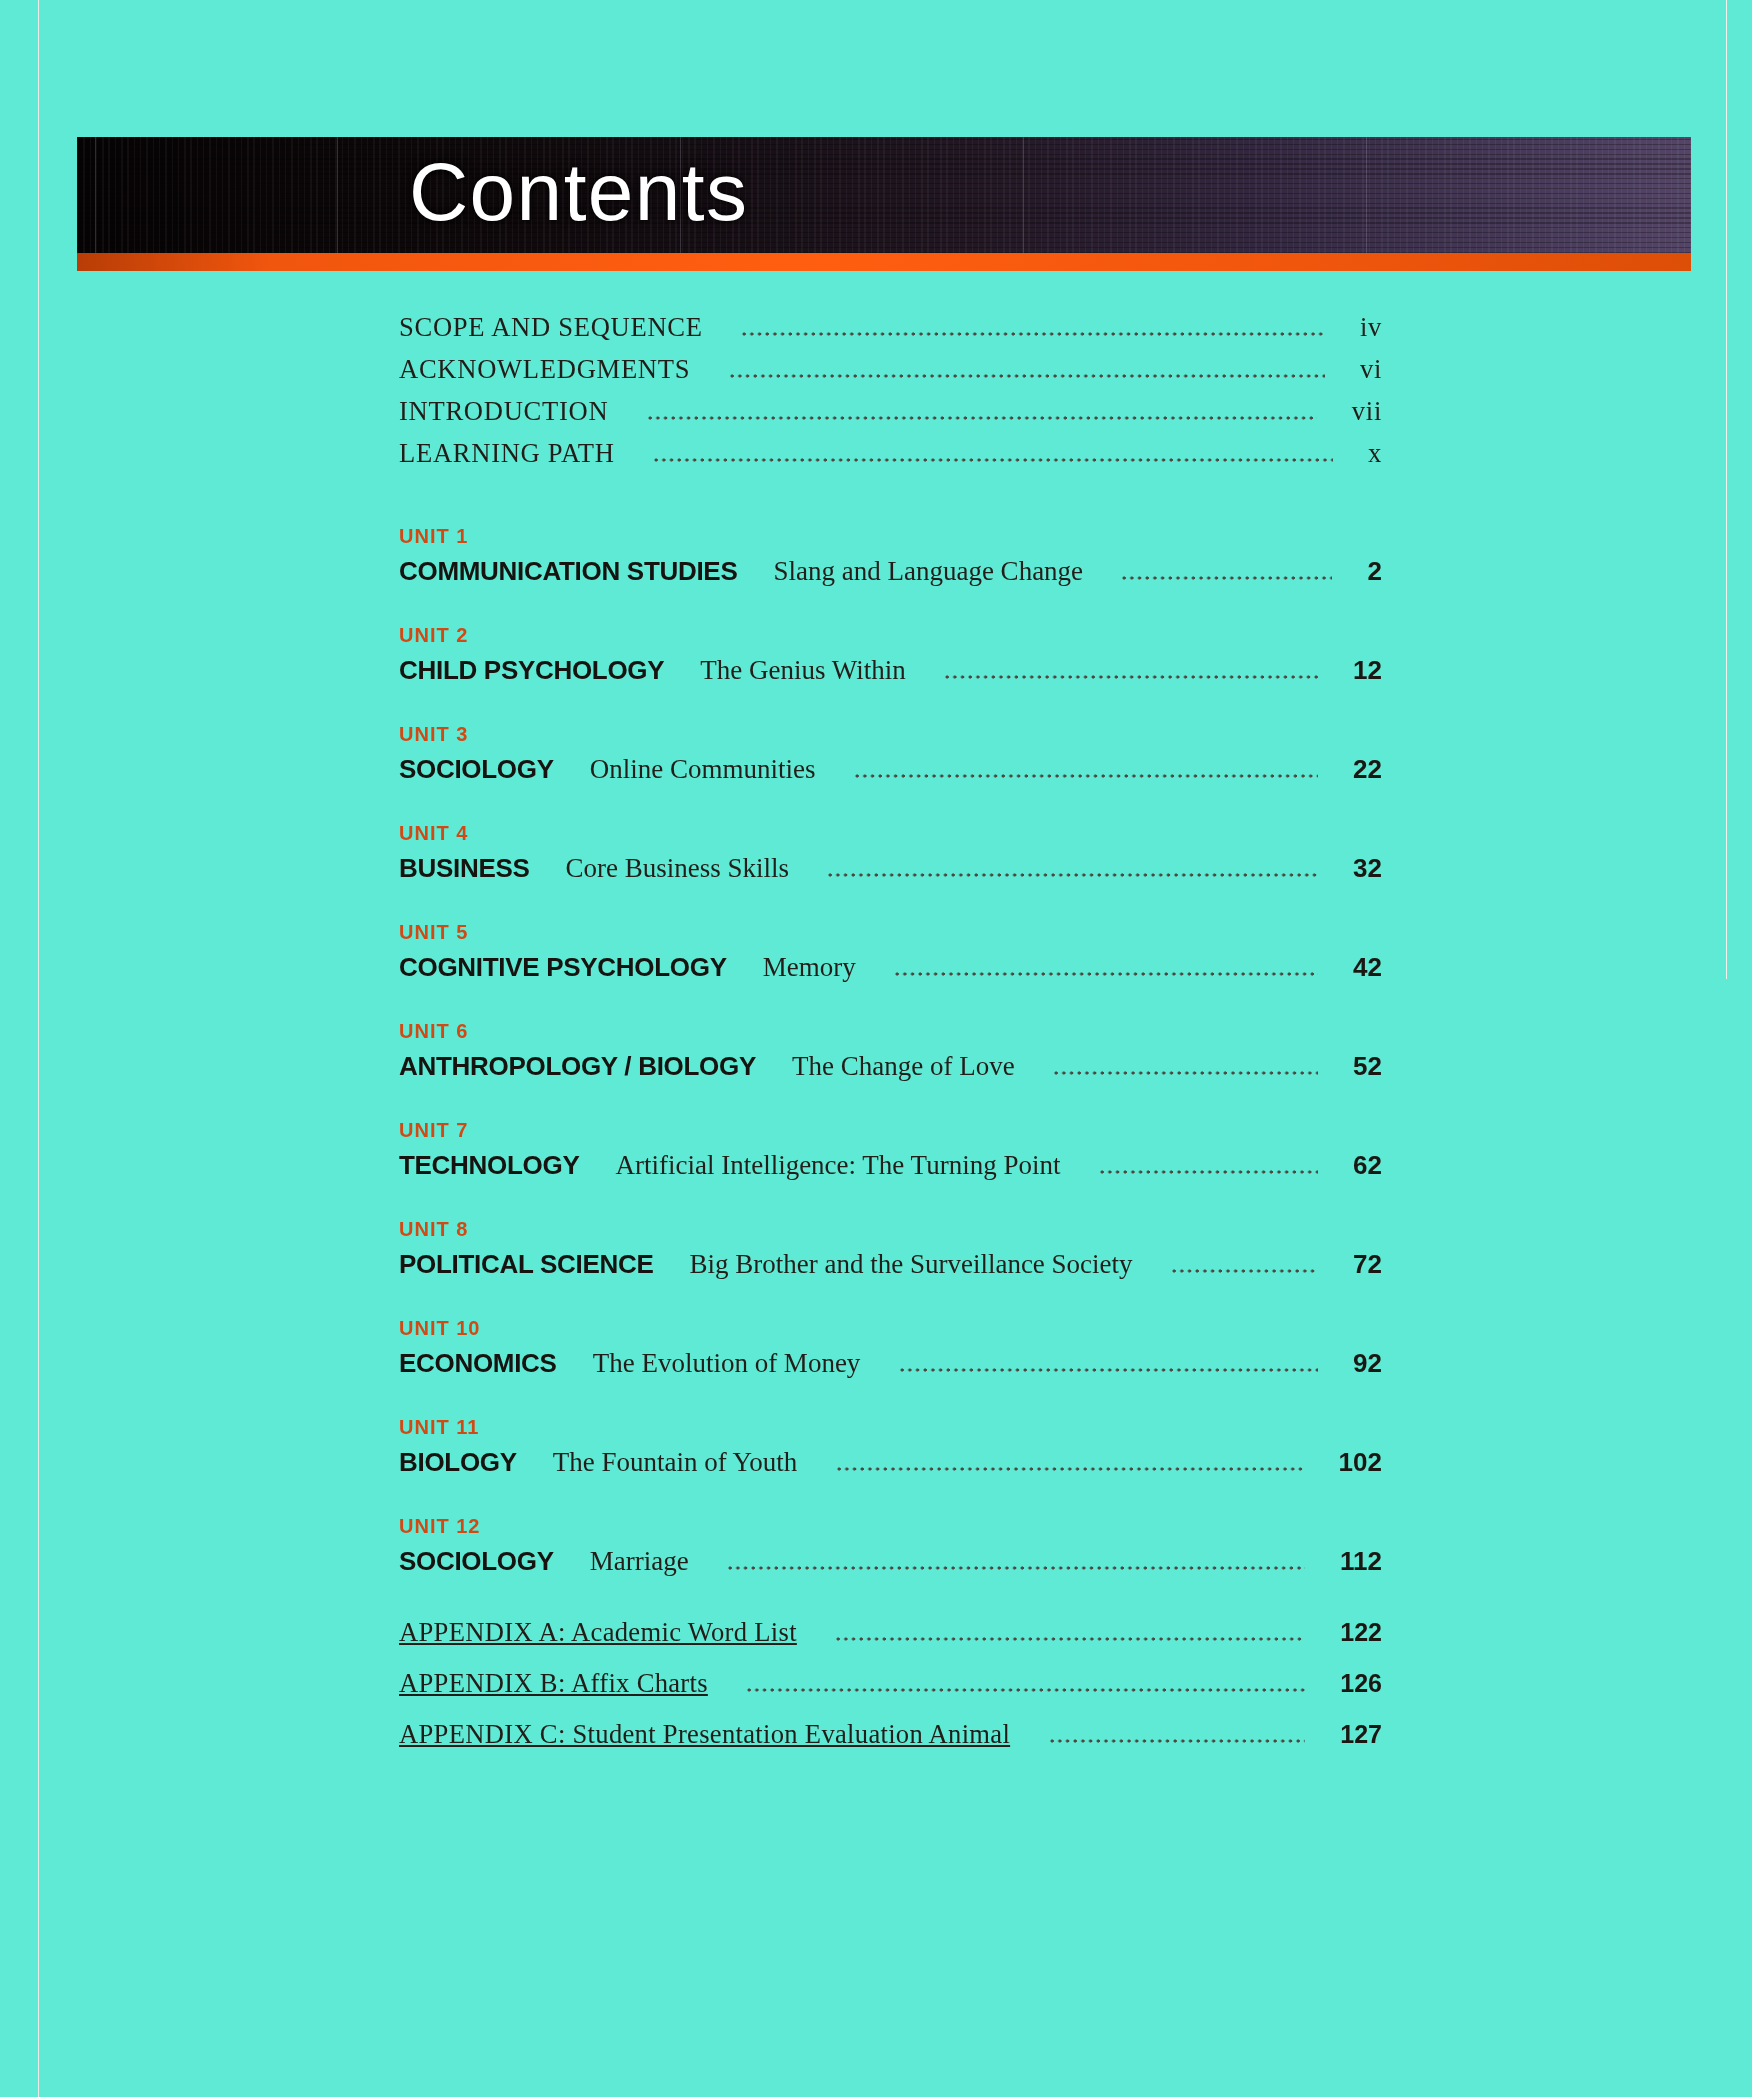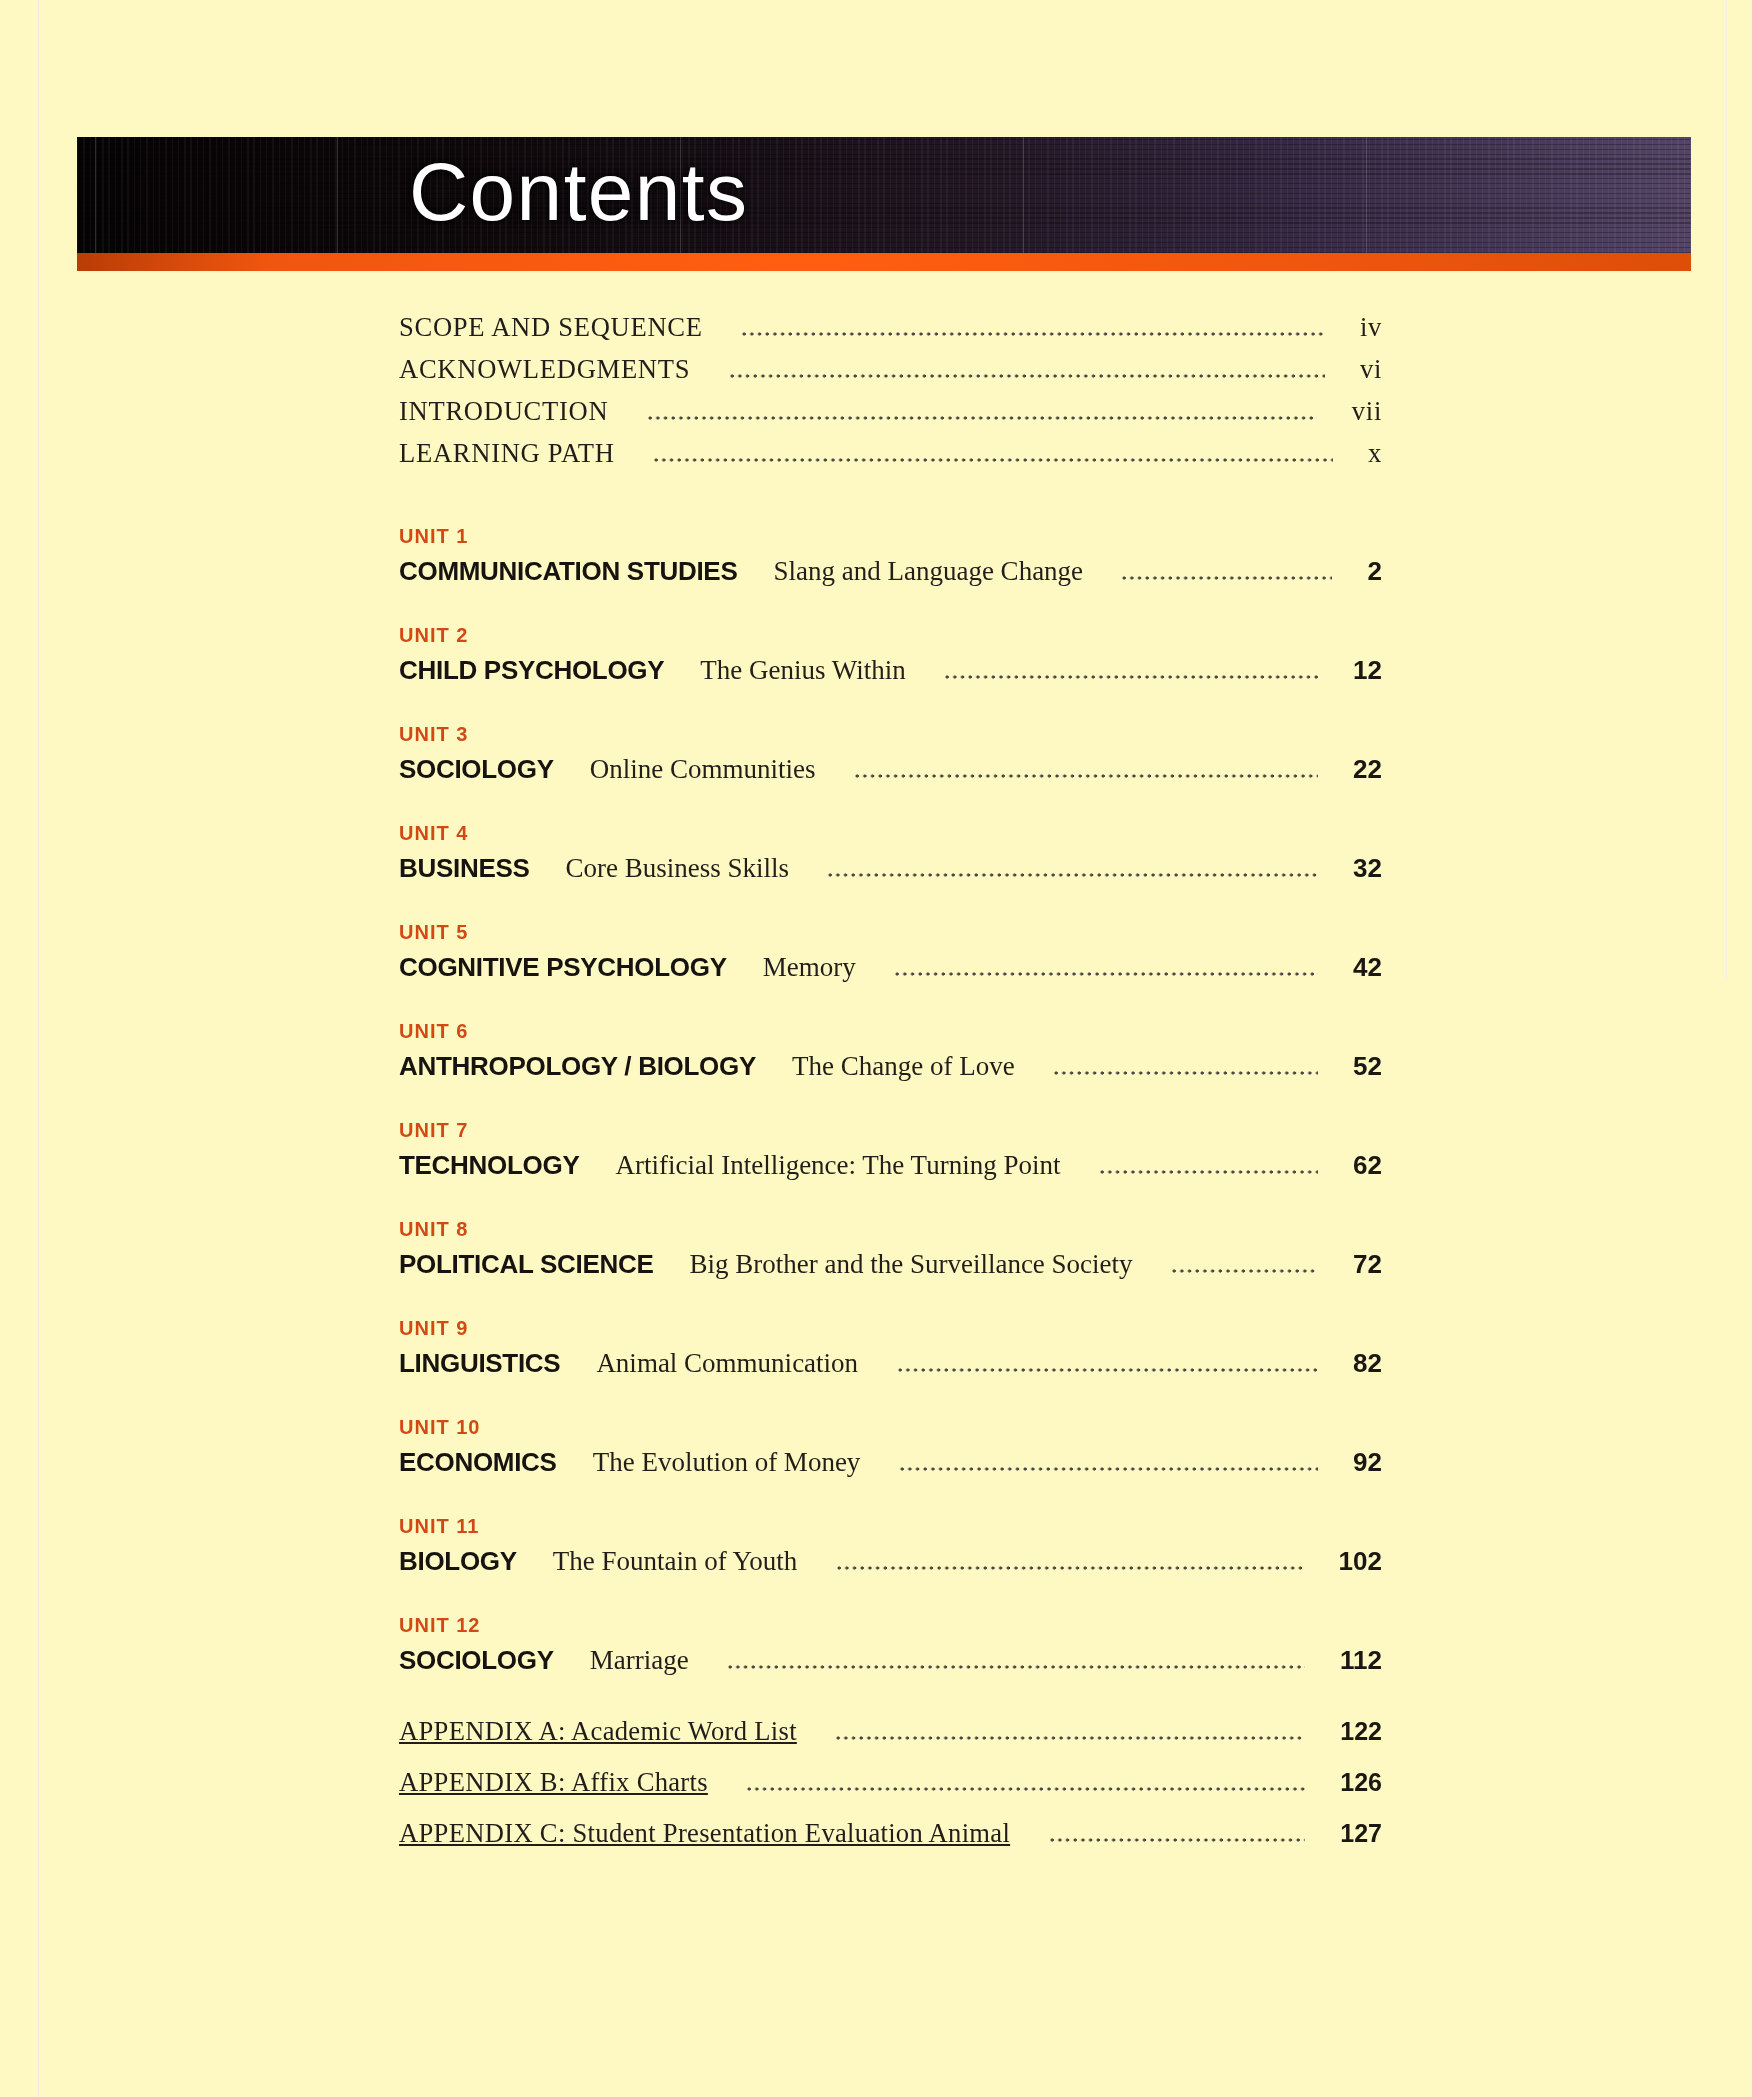--- a/index.html
+++ b/index.html
@@ -1,18 +1,18 @@
 <!DOCTYPE html>
 <html style="font-size:11.2px"><head>
 <meta charset="utf-8">
 <style>
   html,body { margin:0; padding:0; background:#e9e9e6; }
   .scan-page {
     position:relative; width:1752px; height:2097px;
-    background:#fef9c3; overflow:hidden;
+    background:#5eead4; overflow:hidden;
     font-family:"Liberation Serif", serif;
   }
   
   .edge-left  { position:absolute; left:38px;  top:0; width:1.4px; height:2097px; background:#ebebe7; }
   .edge-right { position:absolute; left:1726px; top:0; width:1.4px; height:979px; background:#f1f1ec; }
 
   
   .banner { position:absolute; left:77px; top:137px; width:1614px; height:134px; }
   .banner-dark {
     position:relative; height:116px; overflow:hidden;
@@ -198,29 +198,20 @@
       <div class="unit">
         <div class="unit-label">UNIT 8</div>
         <div class="row unit-row">
           <span class="unit-subject">POLITICAL SCIENCE</span>
           <span class="unit-title">Big Brother and the Surveillance Society</span>
           <span class="leader"></span>
           <span class="unit-page">72</span>
         </div>
       </div>
 
-      <div class="unit">
-        <div class="unit-label">UNIT 9</div>
-        <div class="row unit-row">
-          <span class="unit-subject">LINGUISTICS</span>
-          <span class="unit-title">Animal Communication</span>
-          <span class="leader"></span>
-          <span class="unit-page">82</span>
-        </div>
-      </div>
 
       <div class="unit">
         <div class="unit-label">UNIT 10</div>
         <div class="row unit-row">
           <span class="unit-subject">ECONOMICS</span>
           <span class="unit-title">The Evolution of Money</span>
           <span class="leader"></span>
           <span class="unit-page">92</span>
         </div>
       </div>

